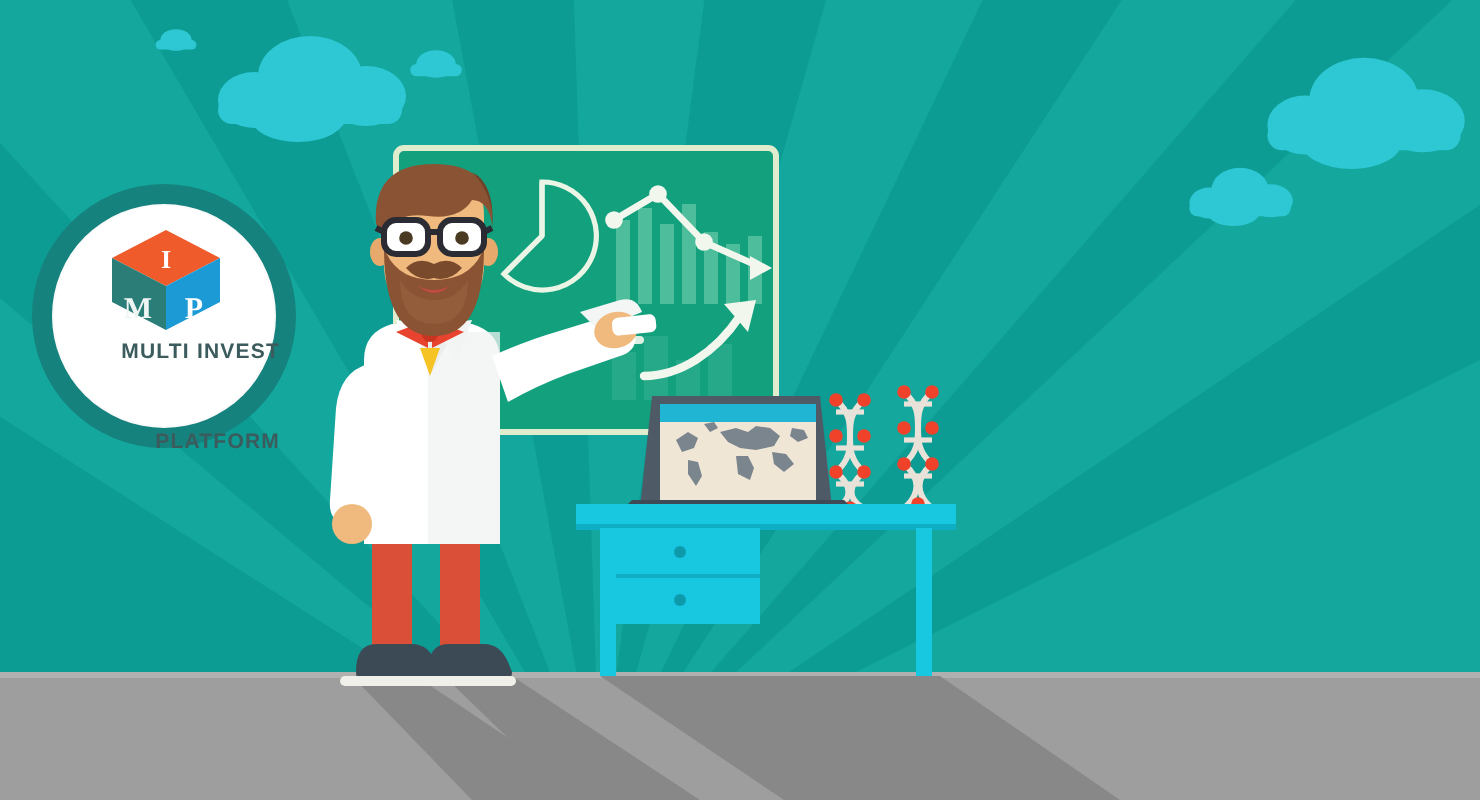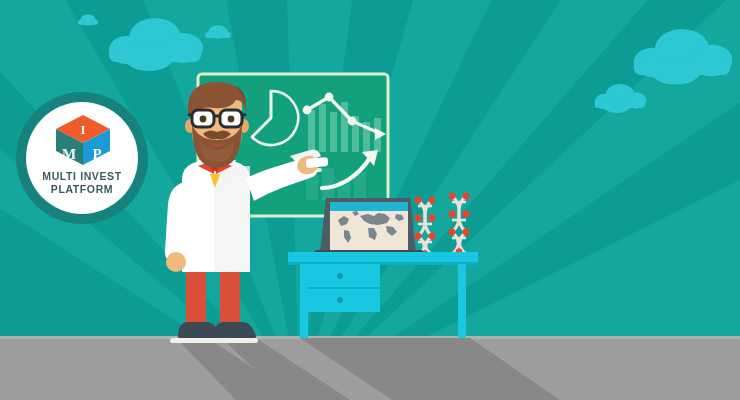--- a/index.html
+++ b/index.html
@@ -63,28 +63,28 @@
     left: 38px;
     top: 22px;
     width: 58px;
     height: 52px;
   }
   #logo-text {
     position: absolute;
     left: 8px;
     top: 78px;
     width: 116px;
-    text-align: center;
+    text-align: right;
     color: #3b5b5d;
     font-size: 10.5px;
     font-weight: bold;
     line-height: 1.25;
     letter-spacing: 0.6px;
   }
-  #logo-text .l2 { display: block; }
+  #logo-text .l2 { display: block; margin-top: 32px; }
 </style>
 </head>
 <body>
 
 <div id="banner">
 
   <svg class="layer svg-layer" viewBox="0 0 740 400" width="740" height="400">
 
     <defs>
       <clipPath id="clipFrame">

